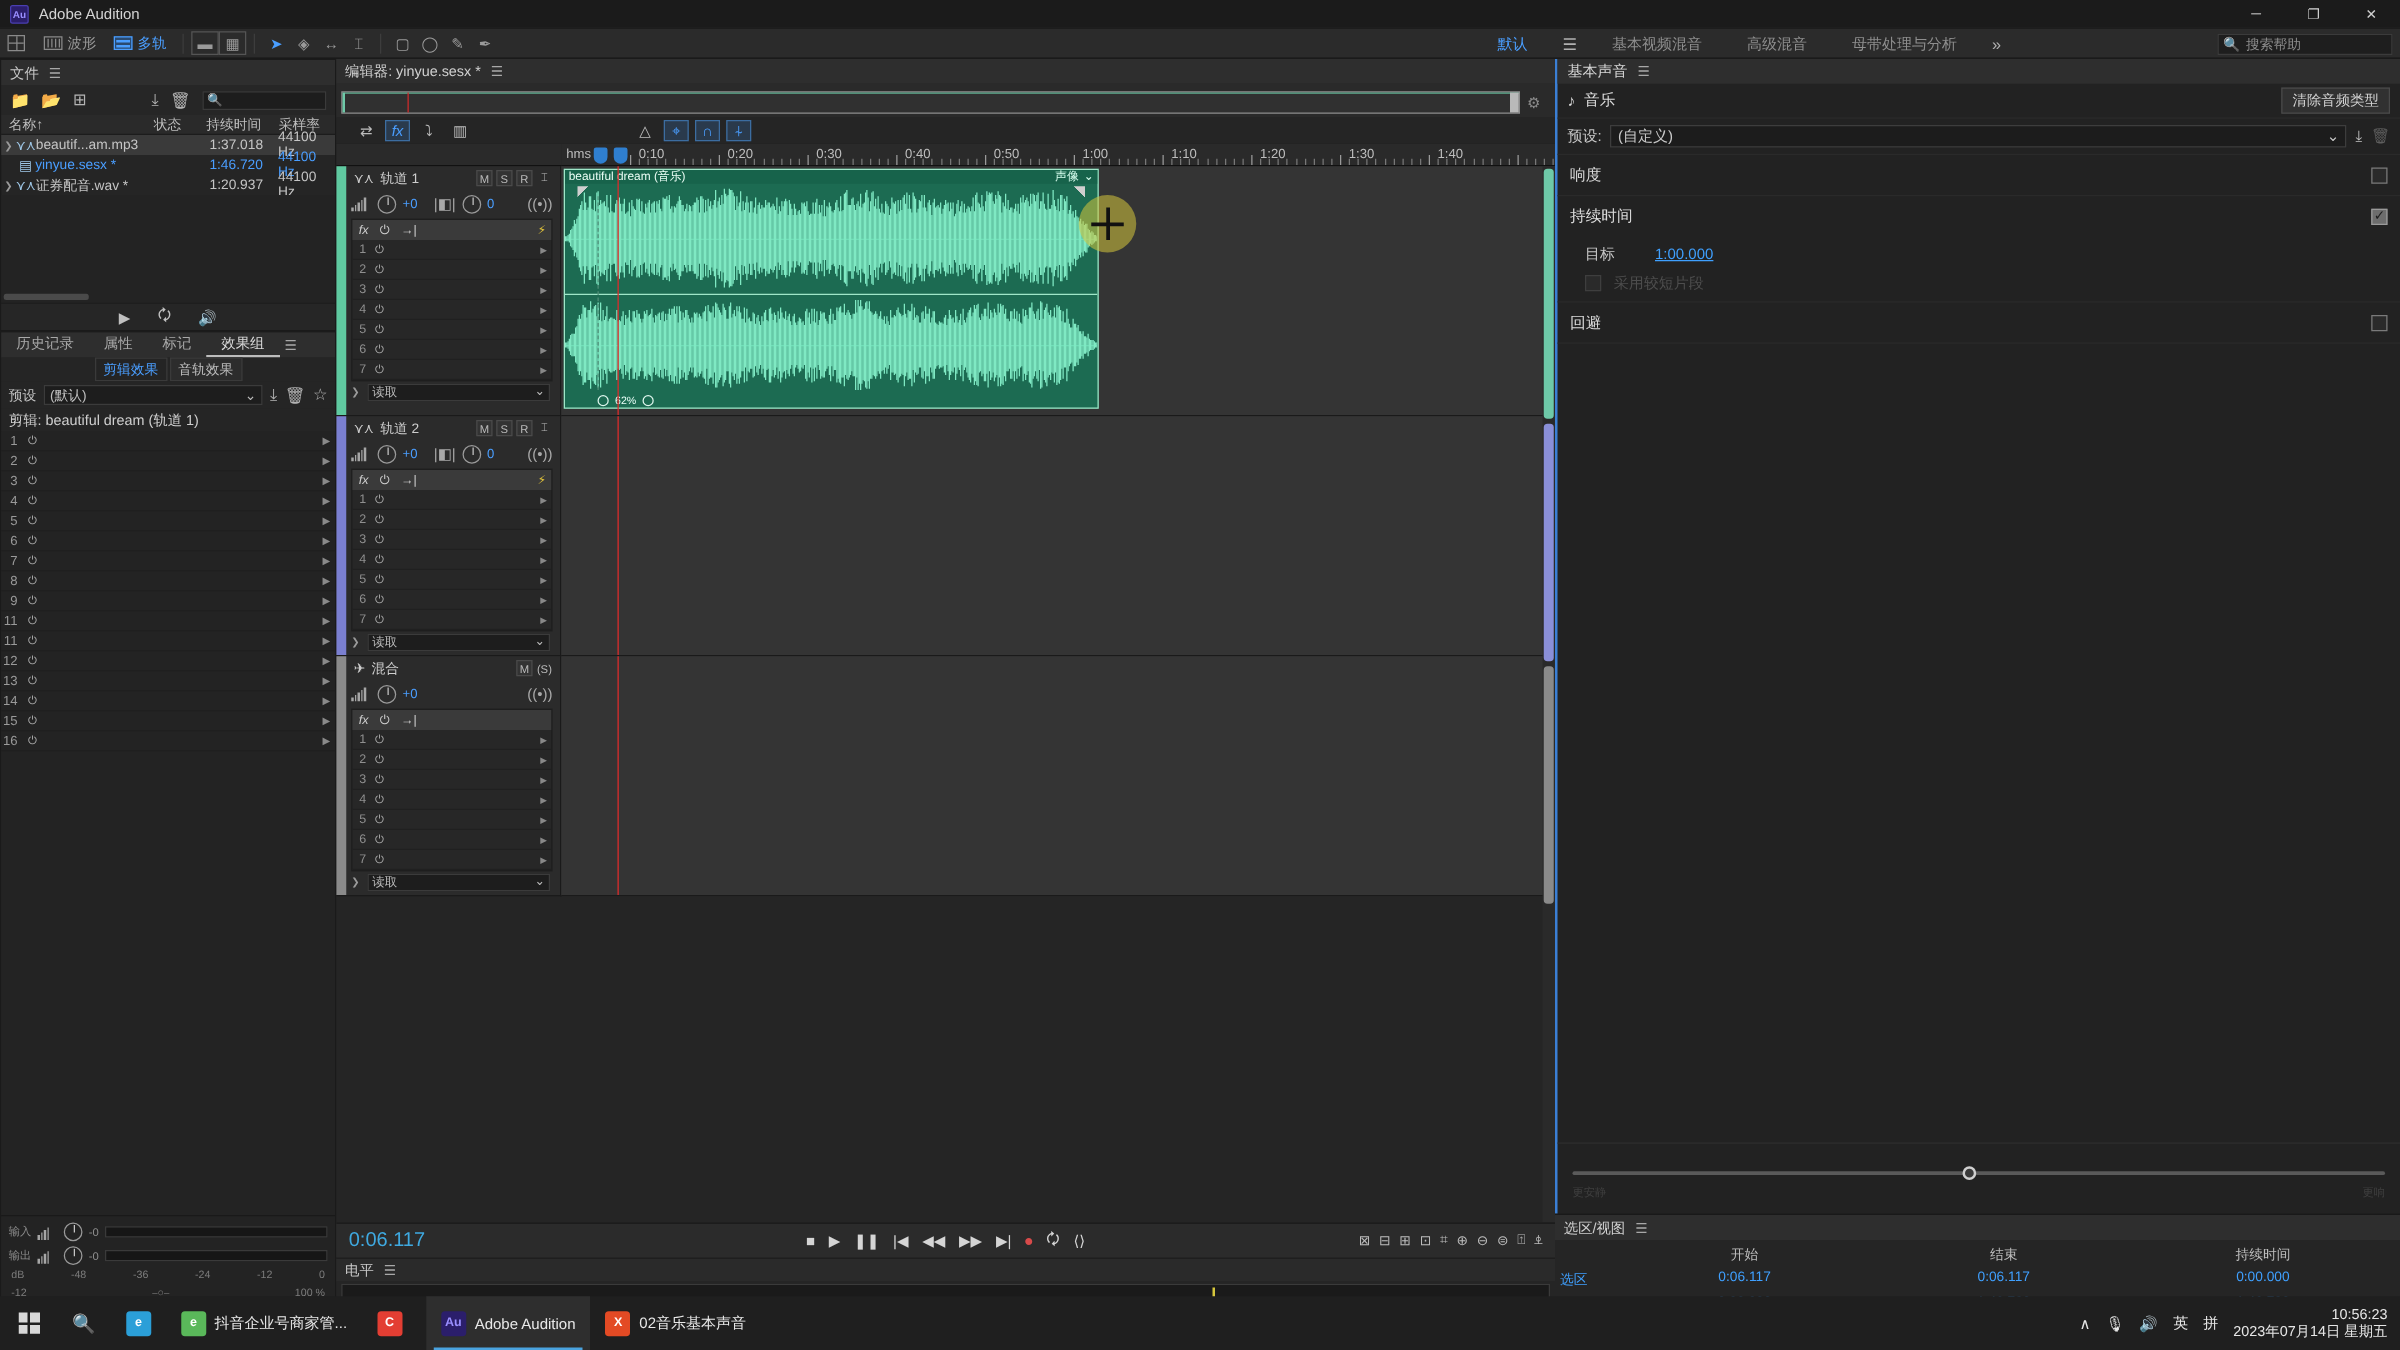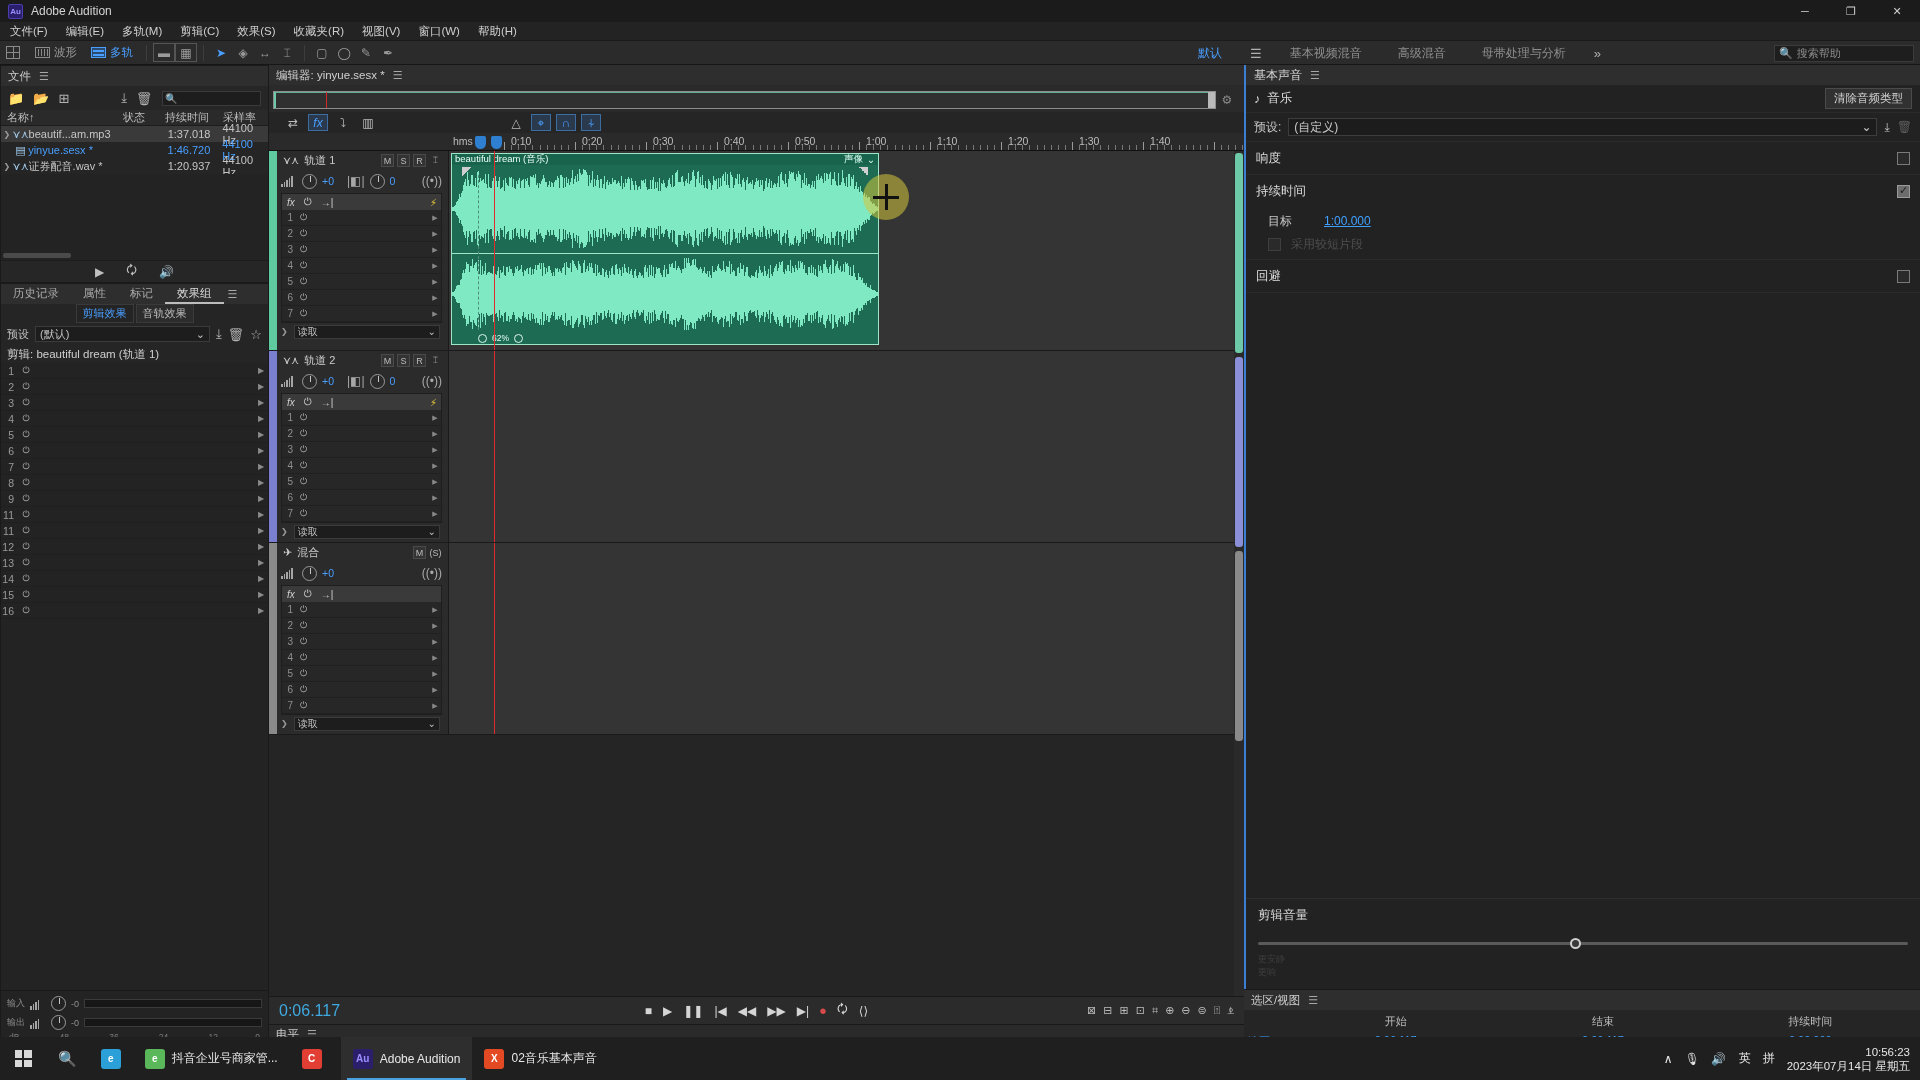--- a/index.html
+++ b/index.html
@@ -196,21 +196,21 @@
   .radio.on { background:#a9a9a9; box-shadow:inset 0 0 0 2px #2a2a2a; }
   .blue-link { color:#3fa0ff; text-decoration:underline; font-size:12px; }
   .disabled { color:#4d4d4d; }
   .es-spacer { flex:1; }
   .es-vol { border-top:1px solid #2e2e2e; padding:8px 12px 10px; }
   .es-vol h4 { font-size:12.5px; color:#d8d8d8; font-weight:normal; margin-bottom:11px; }
   .vol-row { display:flex; align-items:center; font-size:12px; color:#c7c7c7; gap:7px; }
   .slider { height:16px; margin:7px 0 2px; position:relative; }
   .slider .track { position:absolute; left:0; right:0; top:7px; height:3px; background:#5a5a5a; border-radius:2px; }
   .slider .thumb { position:absolute; top:3px; width:11px; height:11px; border:2px solid #d0d0d0; border-radius:50%; background:#3a3a3a; }
-  .slider-legend { display:flex; justify-content:space-between; font-size:9px; color:#3f3f3f;flex-direction:column; }
+  .slider-legend { display:flex; justify-content:space-between; font-size:9px; color:#3f3f3f; }
 
   
   .selview { height:95px; border-top:1px solid #191919; background:#252525; }
   .sv-hdr { height:20px; display:flex; align-items:center; gap:8px; padding-left:7px; background:#2e2e2e; font-size:11.5px; color:#d0d0d0; }
   .sv-grid { display:grid; grid-template-columns:44px 1fr 1fr 1fr; font-size:11px; padding:4px 6px 0 4px; row-gap:5px; }
   .sv-grid .h { color:#bdbdbd; text-align:center; }
   .sv-grid .lab { color:#3fa0ff; }
   .sv-grid .v { color:#3fa0ff; text-align:center; }
 
   
@@ -233,31 +233,20 @@
   <div class="titlebar">
     <div class="au-logo">Au</div>
     <div class="title-text">Adobe Audition</div>
     <div class="win-btns">
       <div class="win-btn">─</div>
       <div class="win-btn">❐</div>
       <div class="win-btn close">✕</div>
     </div>
   </div>
 
-  <div class="menubar">
-    <span>文件(F)</span>
-    <span>编辑(E)</span>
-    <span>多轨(M)</span>
-    <span>剪辑(C)</span>
-    <span>效果(S)</span>
-    <span>收藏夹(R)</span>
-    <span>视图(V)</span>
-    <span>窗口(W)</span>
-    <span>帮助(H)</span>
-  </div>
 
   <div class="toolbar">
     <div class="tb-grid"></div>
     <div class="modetab">
       <span class="ico-wave">
           <i style="left:2px"></i>
           <i style="left:5px"></i>
           <i style="left:8px"></i>
           <i style="left:11px"></i>
         </span>
@@ -1832,21 +1821,20 @@
           <span>采用较短片段</span>
         </div>
         <div class="es-sec">
           <span>回避</span>
           <span class="cbox"></span>
         </div>
 
         <div class="es-spacer"></div>
 
         <div class="es-vol">
-          <h4>剪辑音量</h4>
           <div class="slider">
             <div class="track"></div>
             <div class="thumb" style="left:48%"></div>
           </div>
           <div class="slider-legend">
             <span>更安静</span>
             <span>更响</span>
           </div>
         </div>
       </div>

